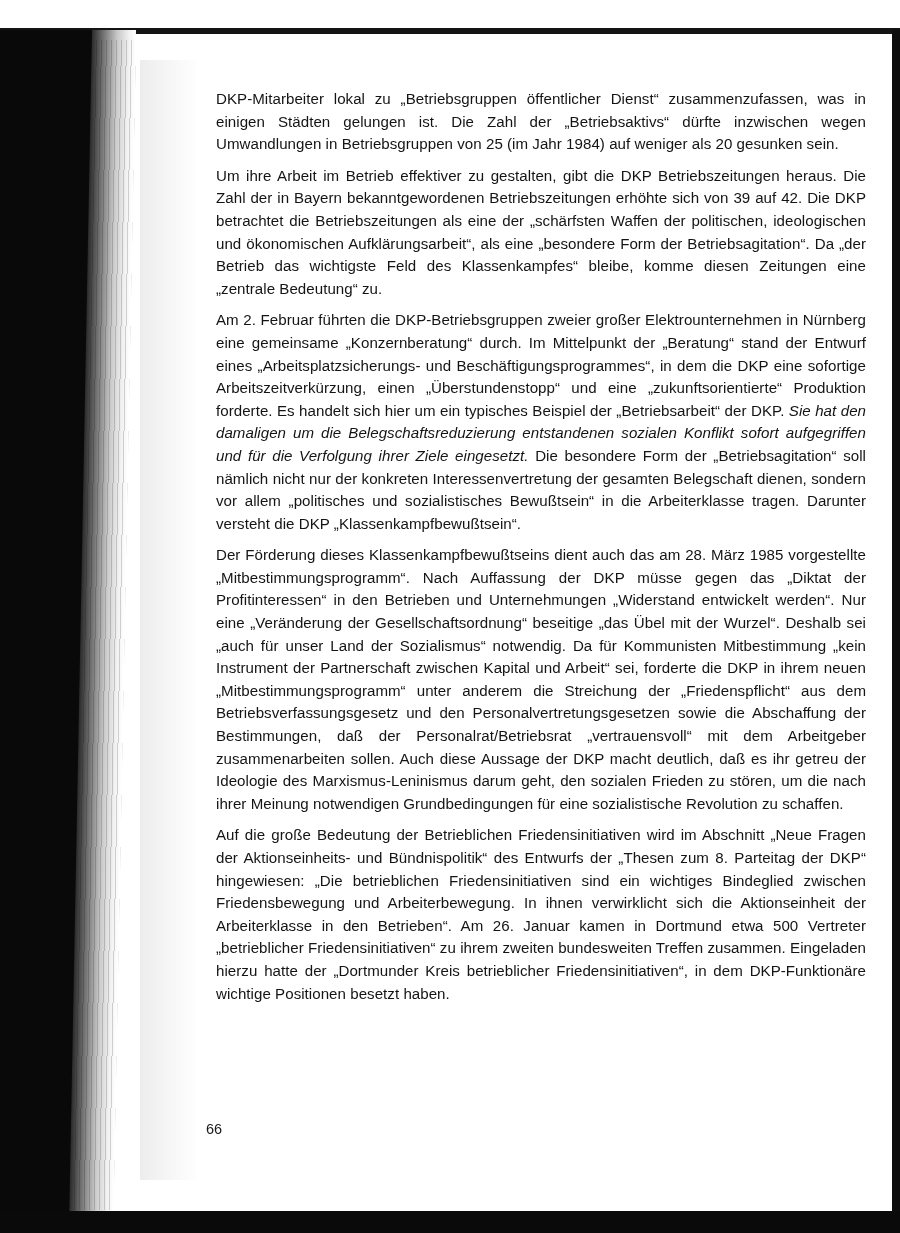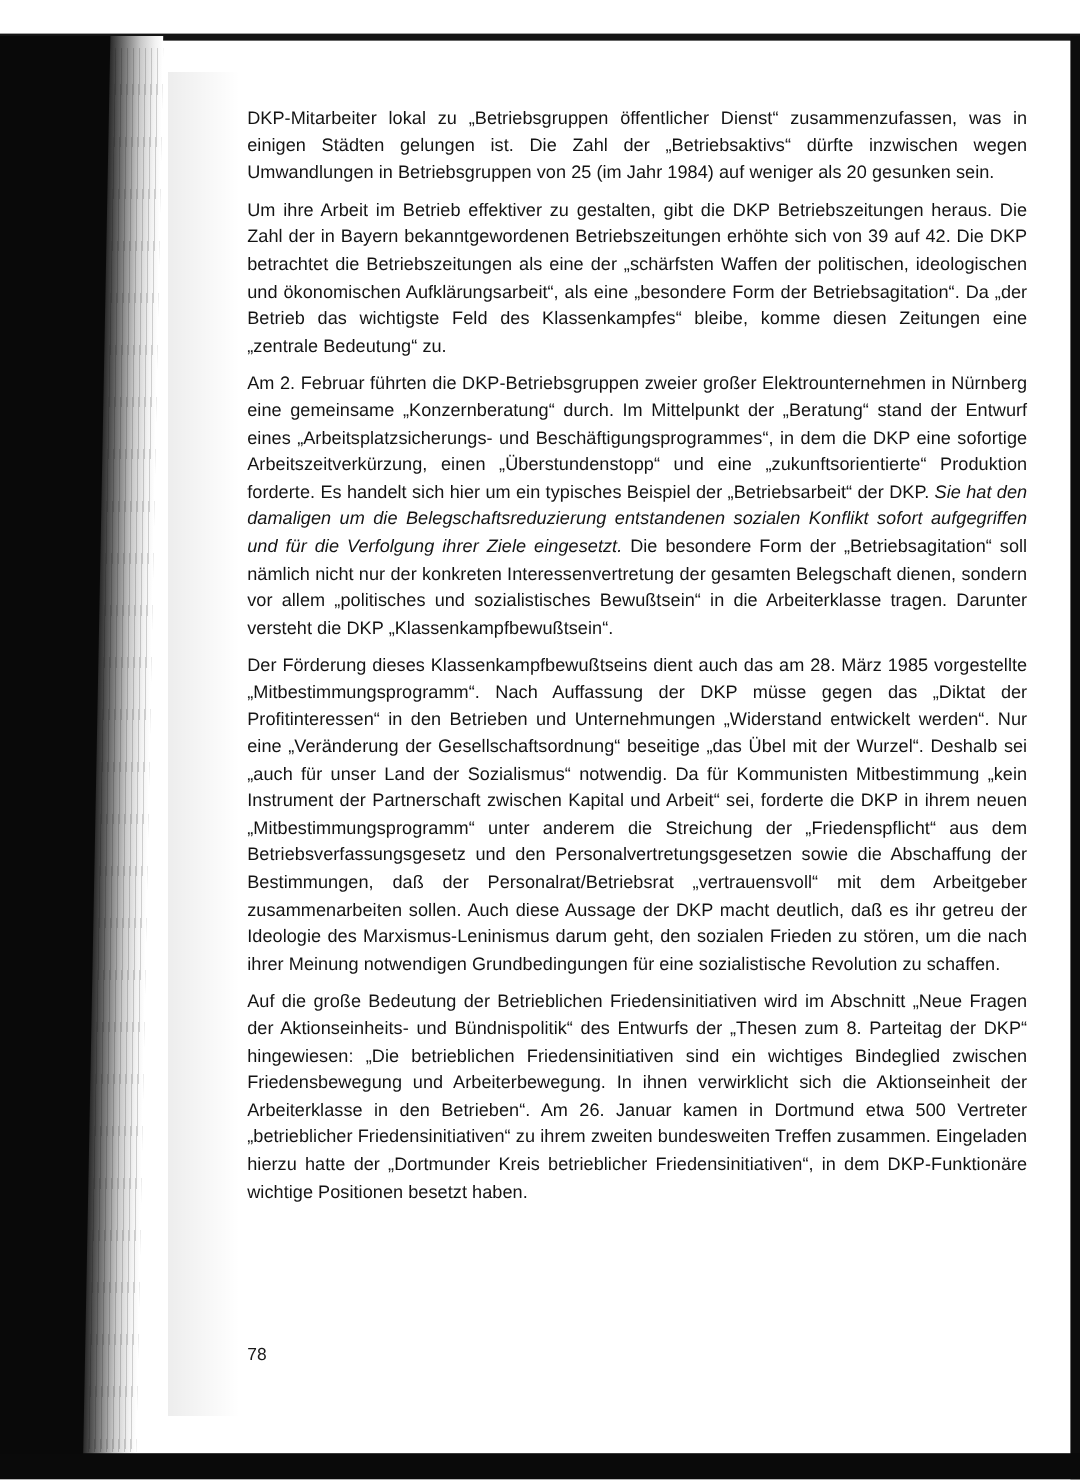--- a/index.html
+++ b/index.html
@@ -80,21 +80,21 @@
   .page-sheet {
     position: absolute;
     left: 132px; top: 34px;
     width: 760px; height: 1177px;
     background: #ffffff;
   }
 
   
   .text-col {
     position: absolute;
-    left: 206px;
+    left: 216px;
     top: 88px;
     width: 650px;
   }
 
   p.para {
     margin: 0 0 9px 0;
     font-size: 15.1px;
     line-height: 22.6px;
     color: #141414;
     text-align: justify;
@@ -139,14 +139,14 @@
   <div class="edge-bottom-black"></div>
 
   <div class="text-col">
     <p class="para" id="p1"><span>DKP-Mitarbeiter lokal zu „Betriebsgruppen öffentlicher Dienst“ zusammenzufassen, was in einigen Städten gelungen ist. Die Zahl der „Betriebsaktivs“ dürfte inzwischen wegen Umwandlungen in Betriebsgruppen von 25 (im Jahr 1984) auf weniger als 20 gesunken sein.</span></p>
     <p class="para" id="p2"><span>Um ihre Arbeit im Betrieb effektiver zu gestalten, gibt die DKP </span><span class="b">Betriebszeitungen</span><span> heraus. Die Zahl der in Bayern bekanntgewordenen Betriebszeitungen erhöhte sich von 39 auf 42. Die DKP betrachtet die Betriebszeitungen als eine der „schärfsten Waffen der politischen, ideologischen und ökonomischen Aufklärungsarbeit“, als eine „besondere Form der Betriebsagitation“. Da „der Betrieb das wichtigste Feld des Klassenkampfes“ bleibe, komme diesen Zeitungen eine „zentrale Bedeutung“ zu.</span></p>
     <p class="para" id="p3"><span>Am 2. Februar führten die DKP-Betriebsgruppen zweier großer Elektrounternehmen in Nürnberg eine gemeinsame „Konzernberatung“ durch. Im Mittelpunkt der „Beratung“ stand der Entwurf eines „Arbeitsplatzsicherungs- und Beschäftigungsprogrammes“, in dem die DKP eine sofortige Arbeitszeitverkürzung, einen „Überstundenstopp“ und eine „zukunftsorientierte“ Produktion forderte. Es handelt sich hier um ein typisches Beispiel der „Betriebsarbeit“ der DKP. </span><span class="i">Sie hat den damaligen um die Belegschaftsreduzierung entstandenen sozialen Konflikt sofort aufgegriffen und für die Verfolgung ihrer Ziele eingesetzt.</span><span> Die besondere Form der „Betriebsagitation“ soll nämlich nicht nur der konkreten Interessenvertretung der gesamten Belegschaft dienen, sondern vor allem „politisches und sozialistisches Bewußtsein“ in die Arbeiterklasse tragen. Darunter versteht die DKP „Klassenkampfbewußtsein“.</span></p>
     <p class="para" id="p4"><span>Der Förderung dieses Klassenkampfbewußtseins dient auch das am 28. März 1985 vorgestellte „Mitbestimmungsprogramm“. Nach Auffassung der DKP müsse gegen das „Diktat der Profitinteressen“ in den Betrieben und Unternehmungen „Widerstand entwickelt werden“. Nur eine „Veränderung der Gesellschaftsordnung“ beseitige „das Übel mit der Wurzel“. Deshalb sei „auch für unser Land der Sozialismus“ notwendig. Da für Kommunisten Mitbestimmung „kein Instrument der Partnerschaft zwischen Kapital und Arbeit“ sei, forderte die DKP in ihrem neuen „Mitbestimmungsprogramm“ unter anderem die Streichung der „Friedenspflicht“ aus dem Betriebsverfassungsgesetz und den Personalvertretungsgesetzen sowie die Abschaffung der Bestimmungen, daß der Personalrat/Betriebsrat „vertrauensvoll“ mit dem Arbeitgeber zusammenarbeiten sollen. Auch diese Aussage der DKP macht deutlich, daß es ihr getreu der Ideologie des Marxismus-Leninismus darum geht, den sozialen Frieden zu stören, um die nach ihrer Meinung notwendigen Grundbedingungen für eine sozialistische Revolution zu schaffen.</span></p>
     <p class="para" id="p5"><span>Auf die große Bedeutung der </span><span class="b">Betrieblichen Friedensinitiativen</span><span> wird im Abschnitt „Neue Fragen der Aktionseinheits- und Bündnispolitik“ des Entwurfs der „Thesen zum 8. Parteitag der DKP“ hingewiesen: „Die betrieblichen Friedensinitiativen sind ein wichtiges Bindeglied zwischen Friedensbewegung und Arbeiterbewegung. In ihnen verwirklicht sich die Aktionseinheit der Arbeiterklasse in den Betrieben“. Am 26. Januar kamen in Dortmund etwa 500 Vertreter „betrieblicher Friedensinitiativen“ zu ihrem zweiten bundesweiten Treffen zusammen. Eingeladen hierzu hatte der „Dortmunder Kreis betrieblicher Friedensinitiativen“, in dem DKP-Funktionäre wichtige Positionen besetzt haben.</span></p>
   </div>
 
-  <div class="page-number">78</div>
+  <div class="page-number">66</div>
 </div>
 
 </body></html>

